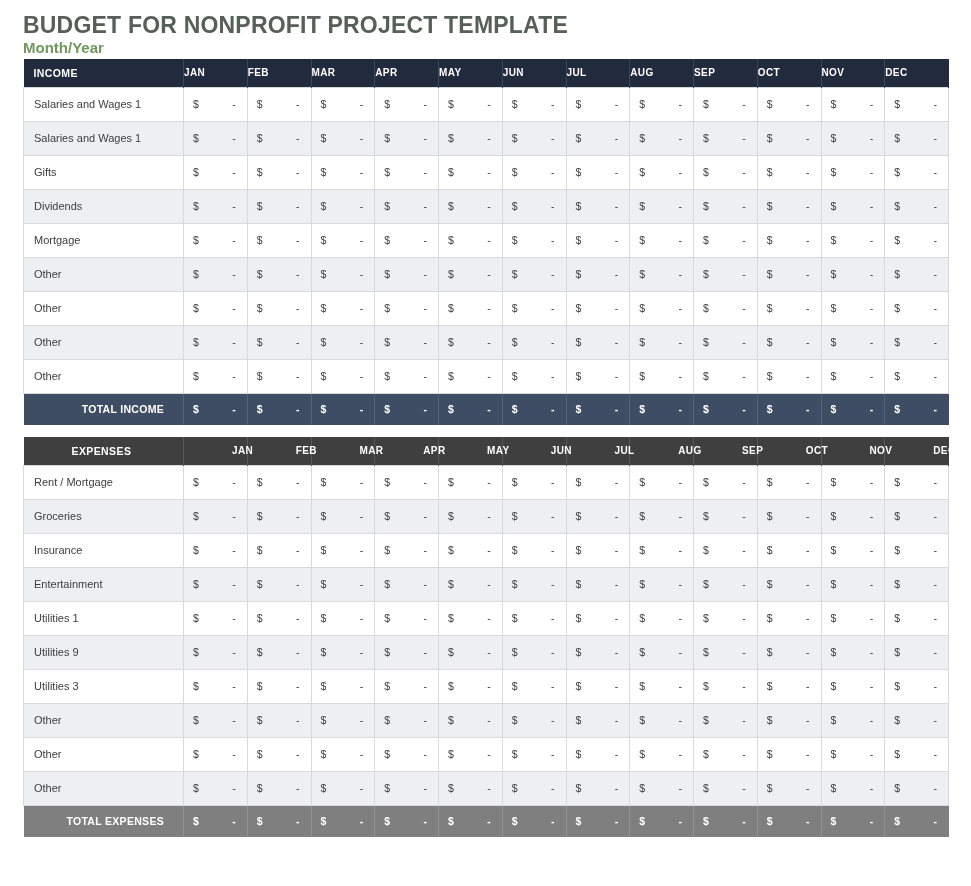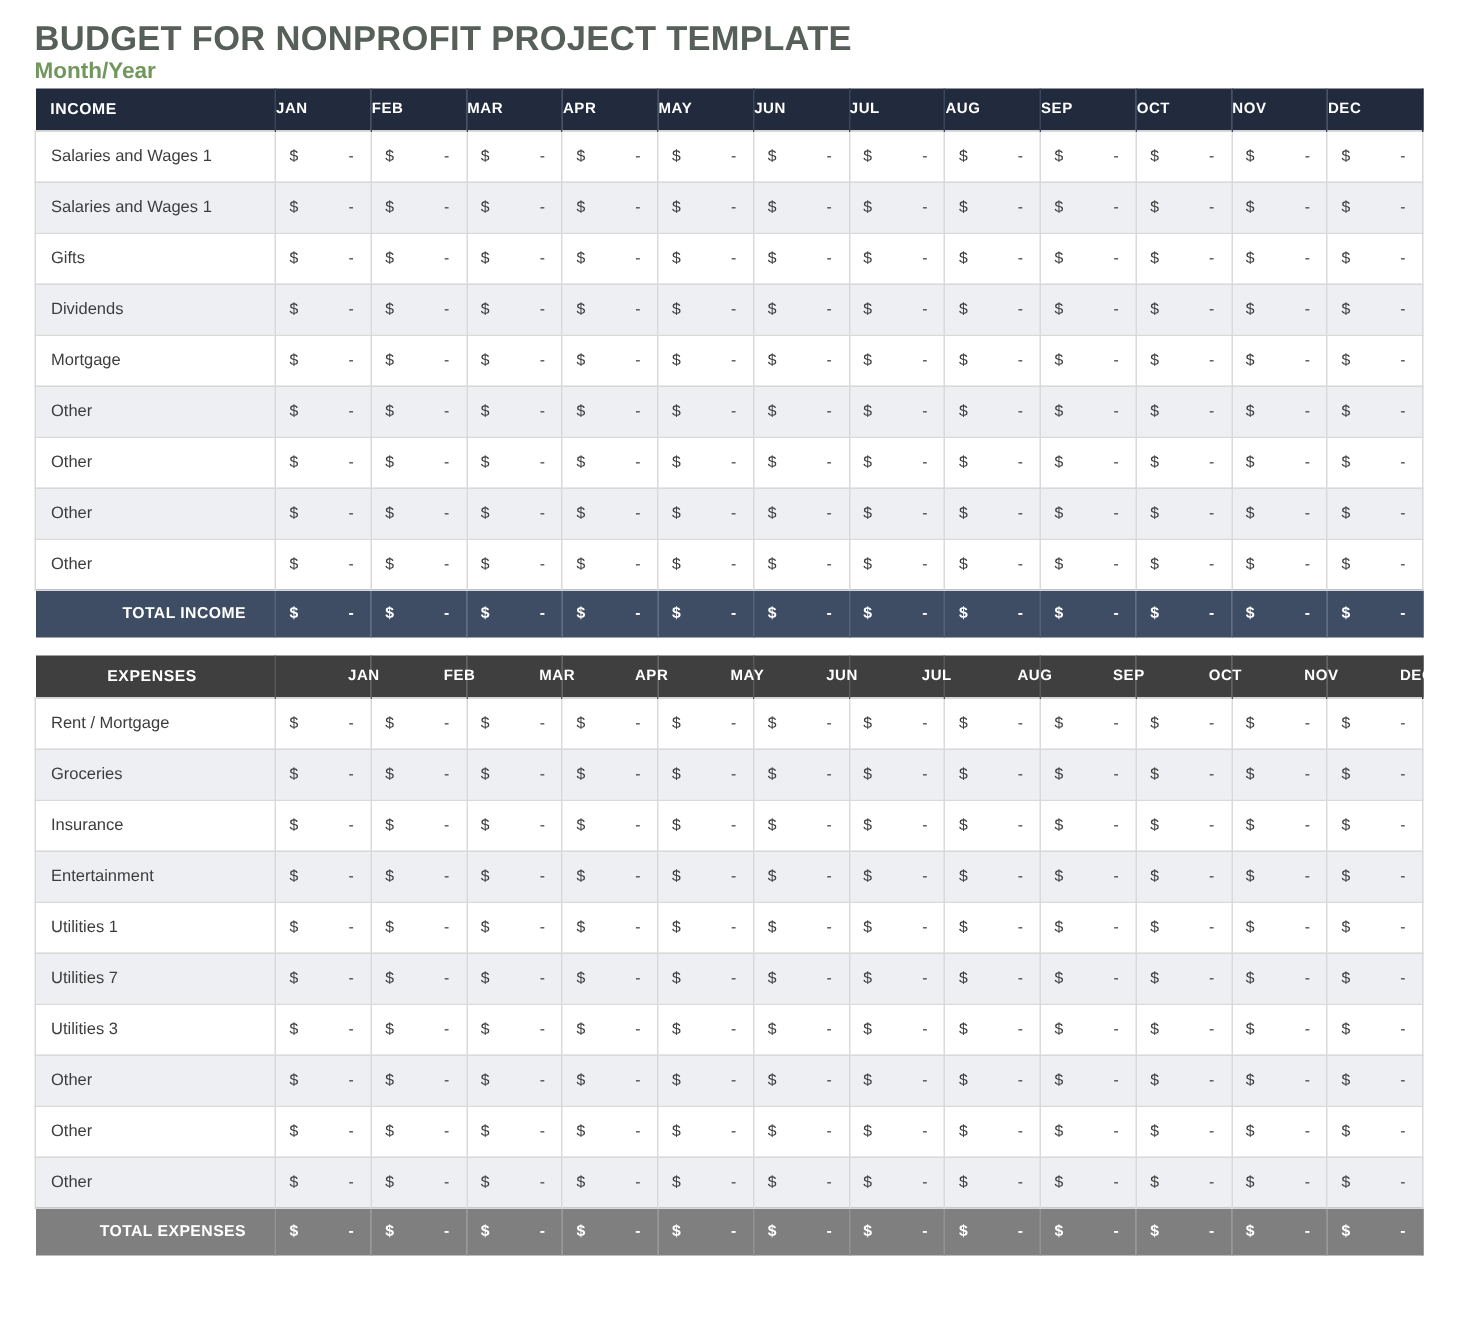--- a/index.html
+++ b/index.html
@@ -1262,21 +1262,21 @@
             </div>
           </td>
           <td class="cell">
             <div class="cellwrap">
               <span>$</span>
               <span>-</span>
             </div>
           </td>
         </tr>
         <tr class="alt">
-          <td class="row-label">Utilities 7</td>
+          <td class="row-label">Utilities 9</td>
           <td class="cell">
             <div class="cellwrap">
               <span>$</span>
               <span>-</span>
             </div>
           </td>
           <td class="cell">
             <div class="cellwrap">
               <span>$</span>
               <span>-</span>

